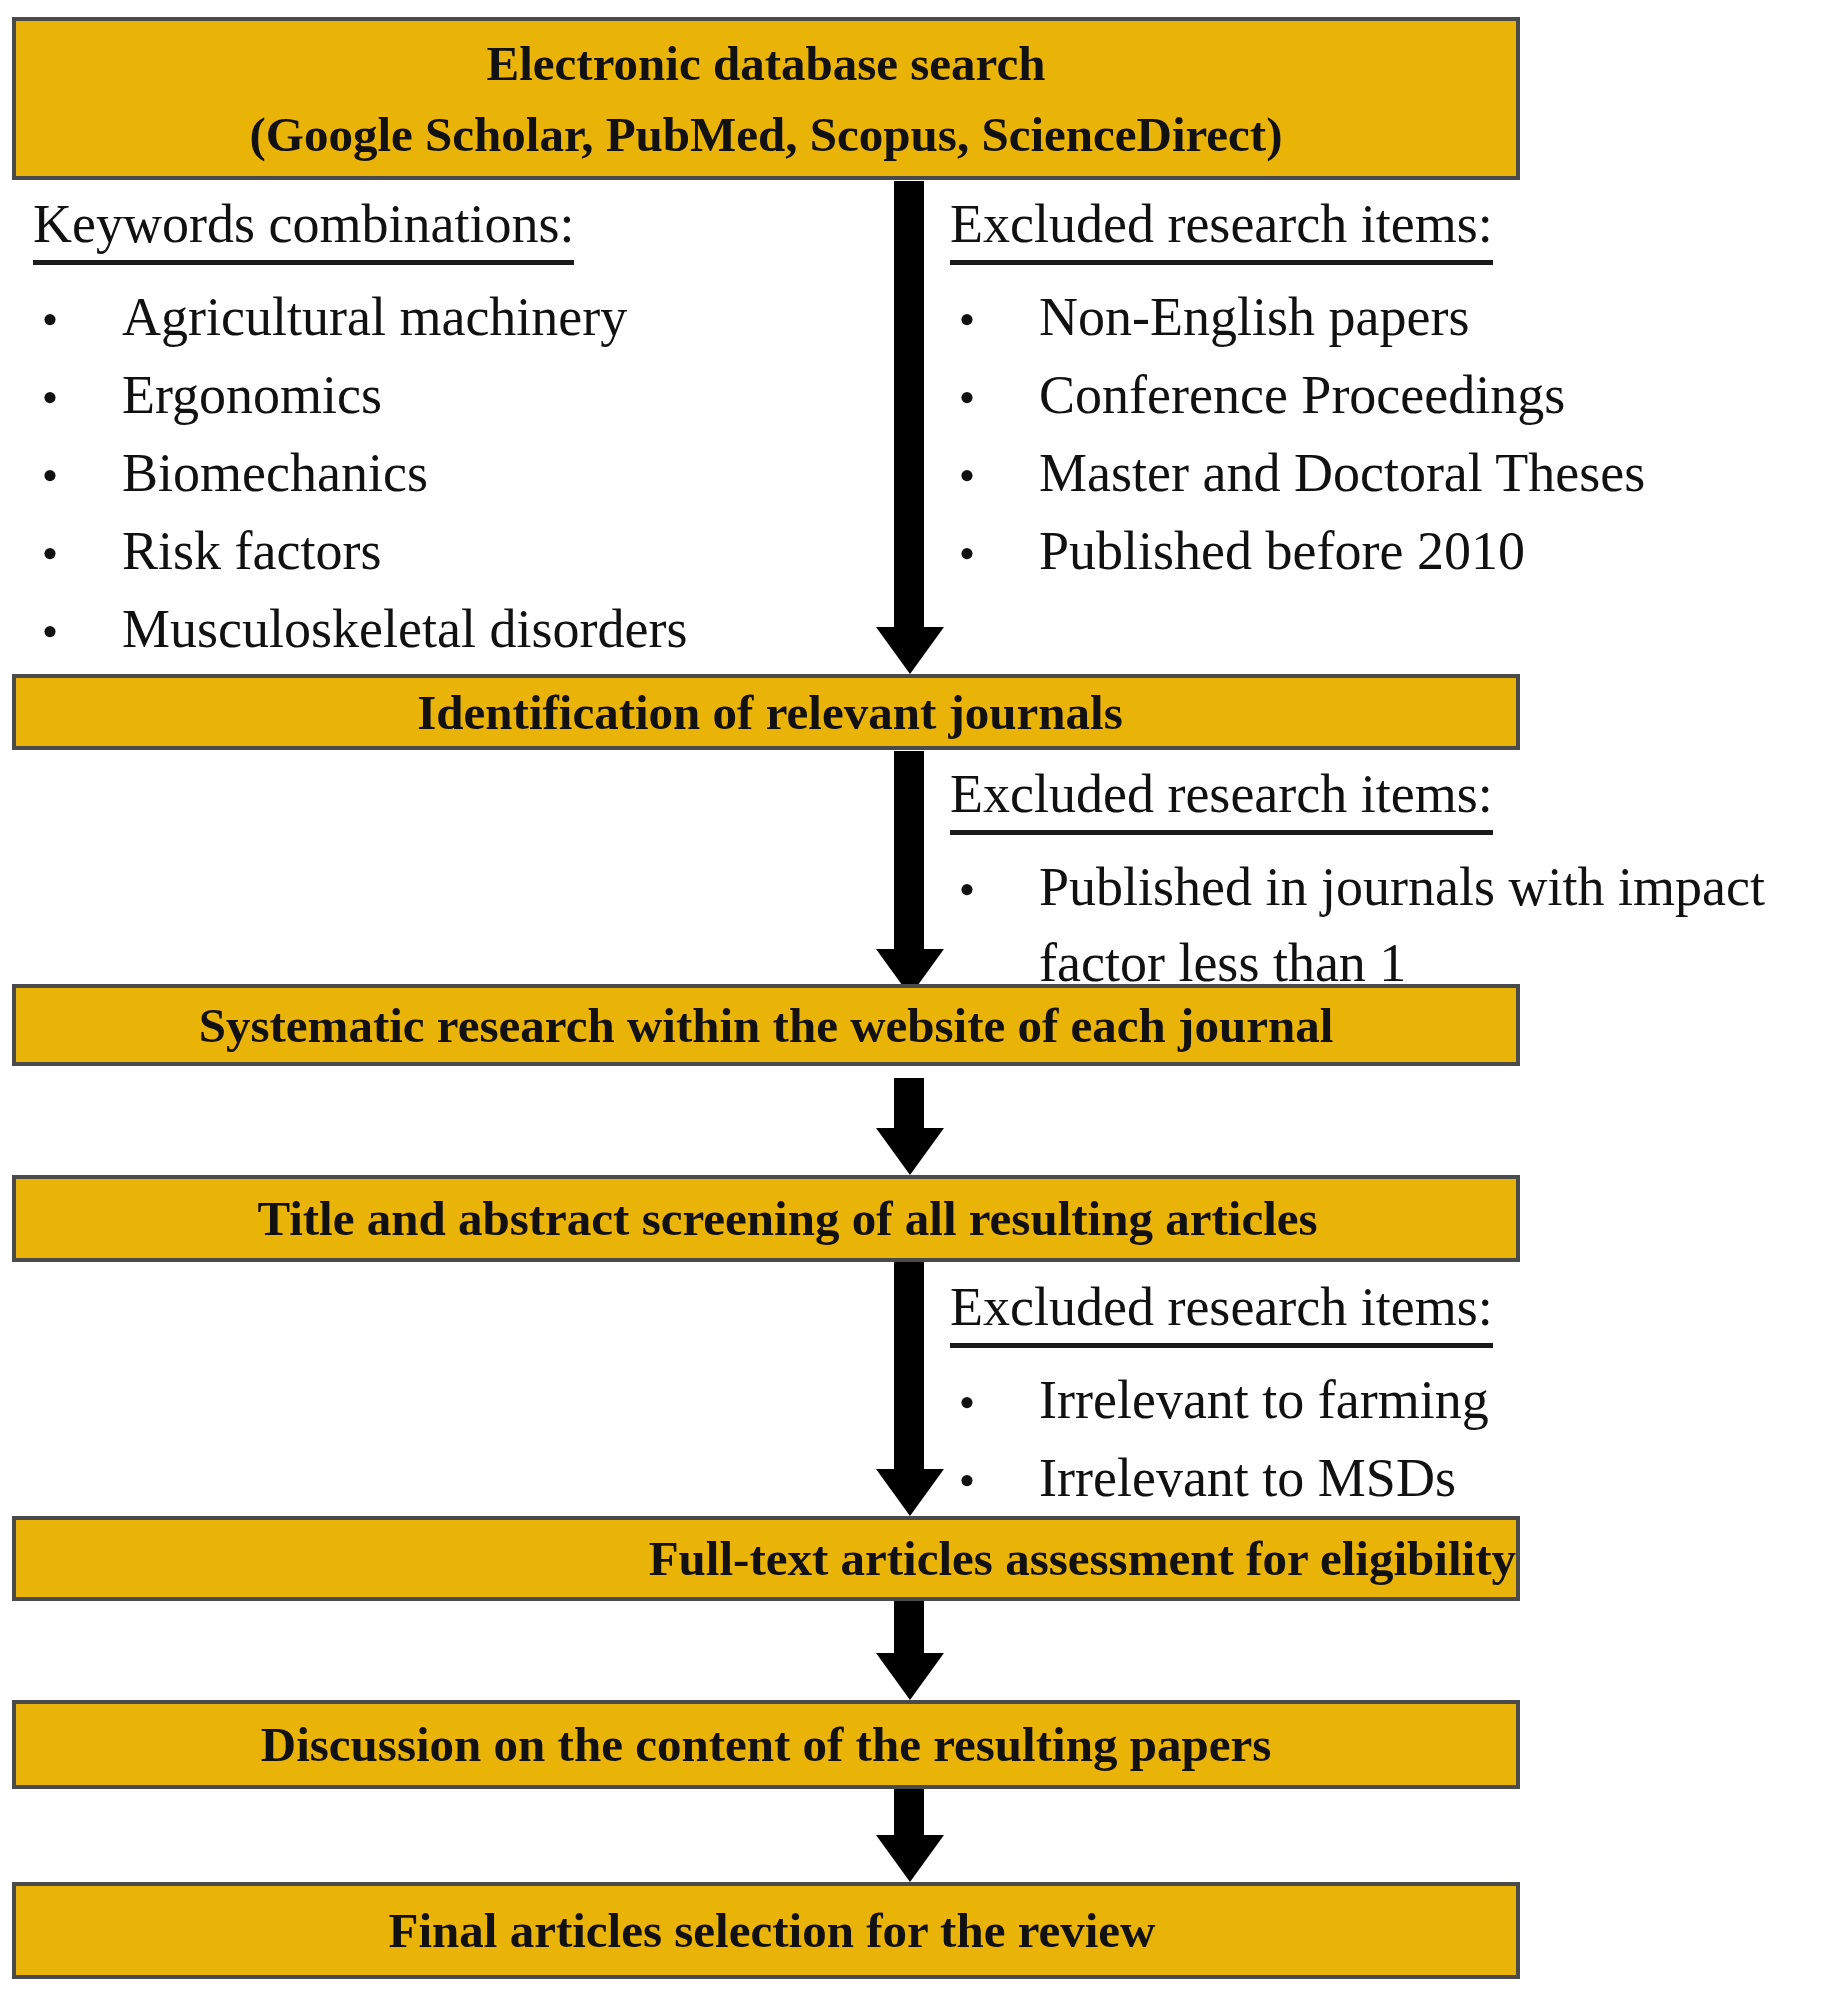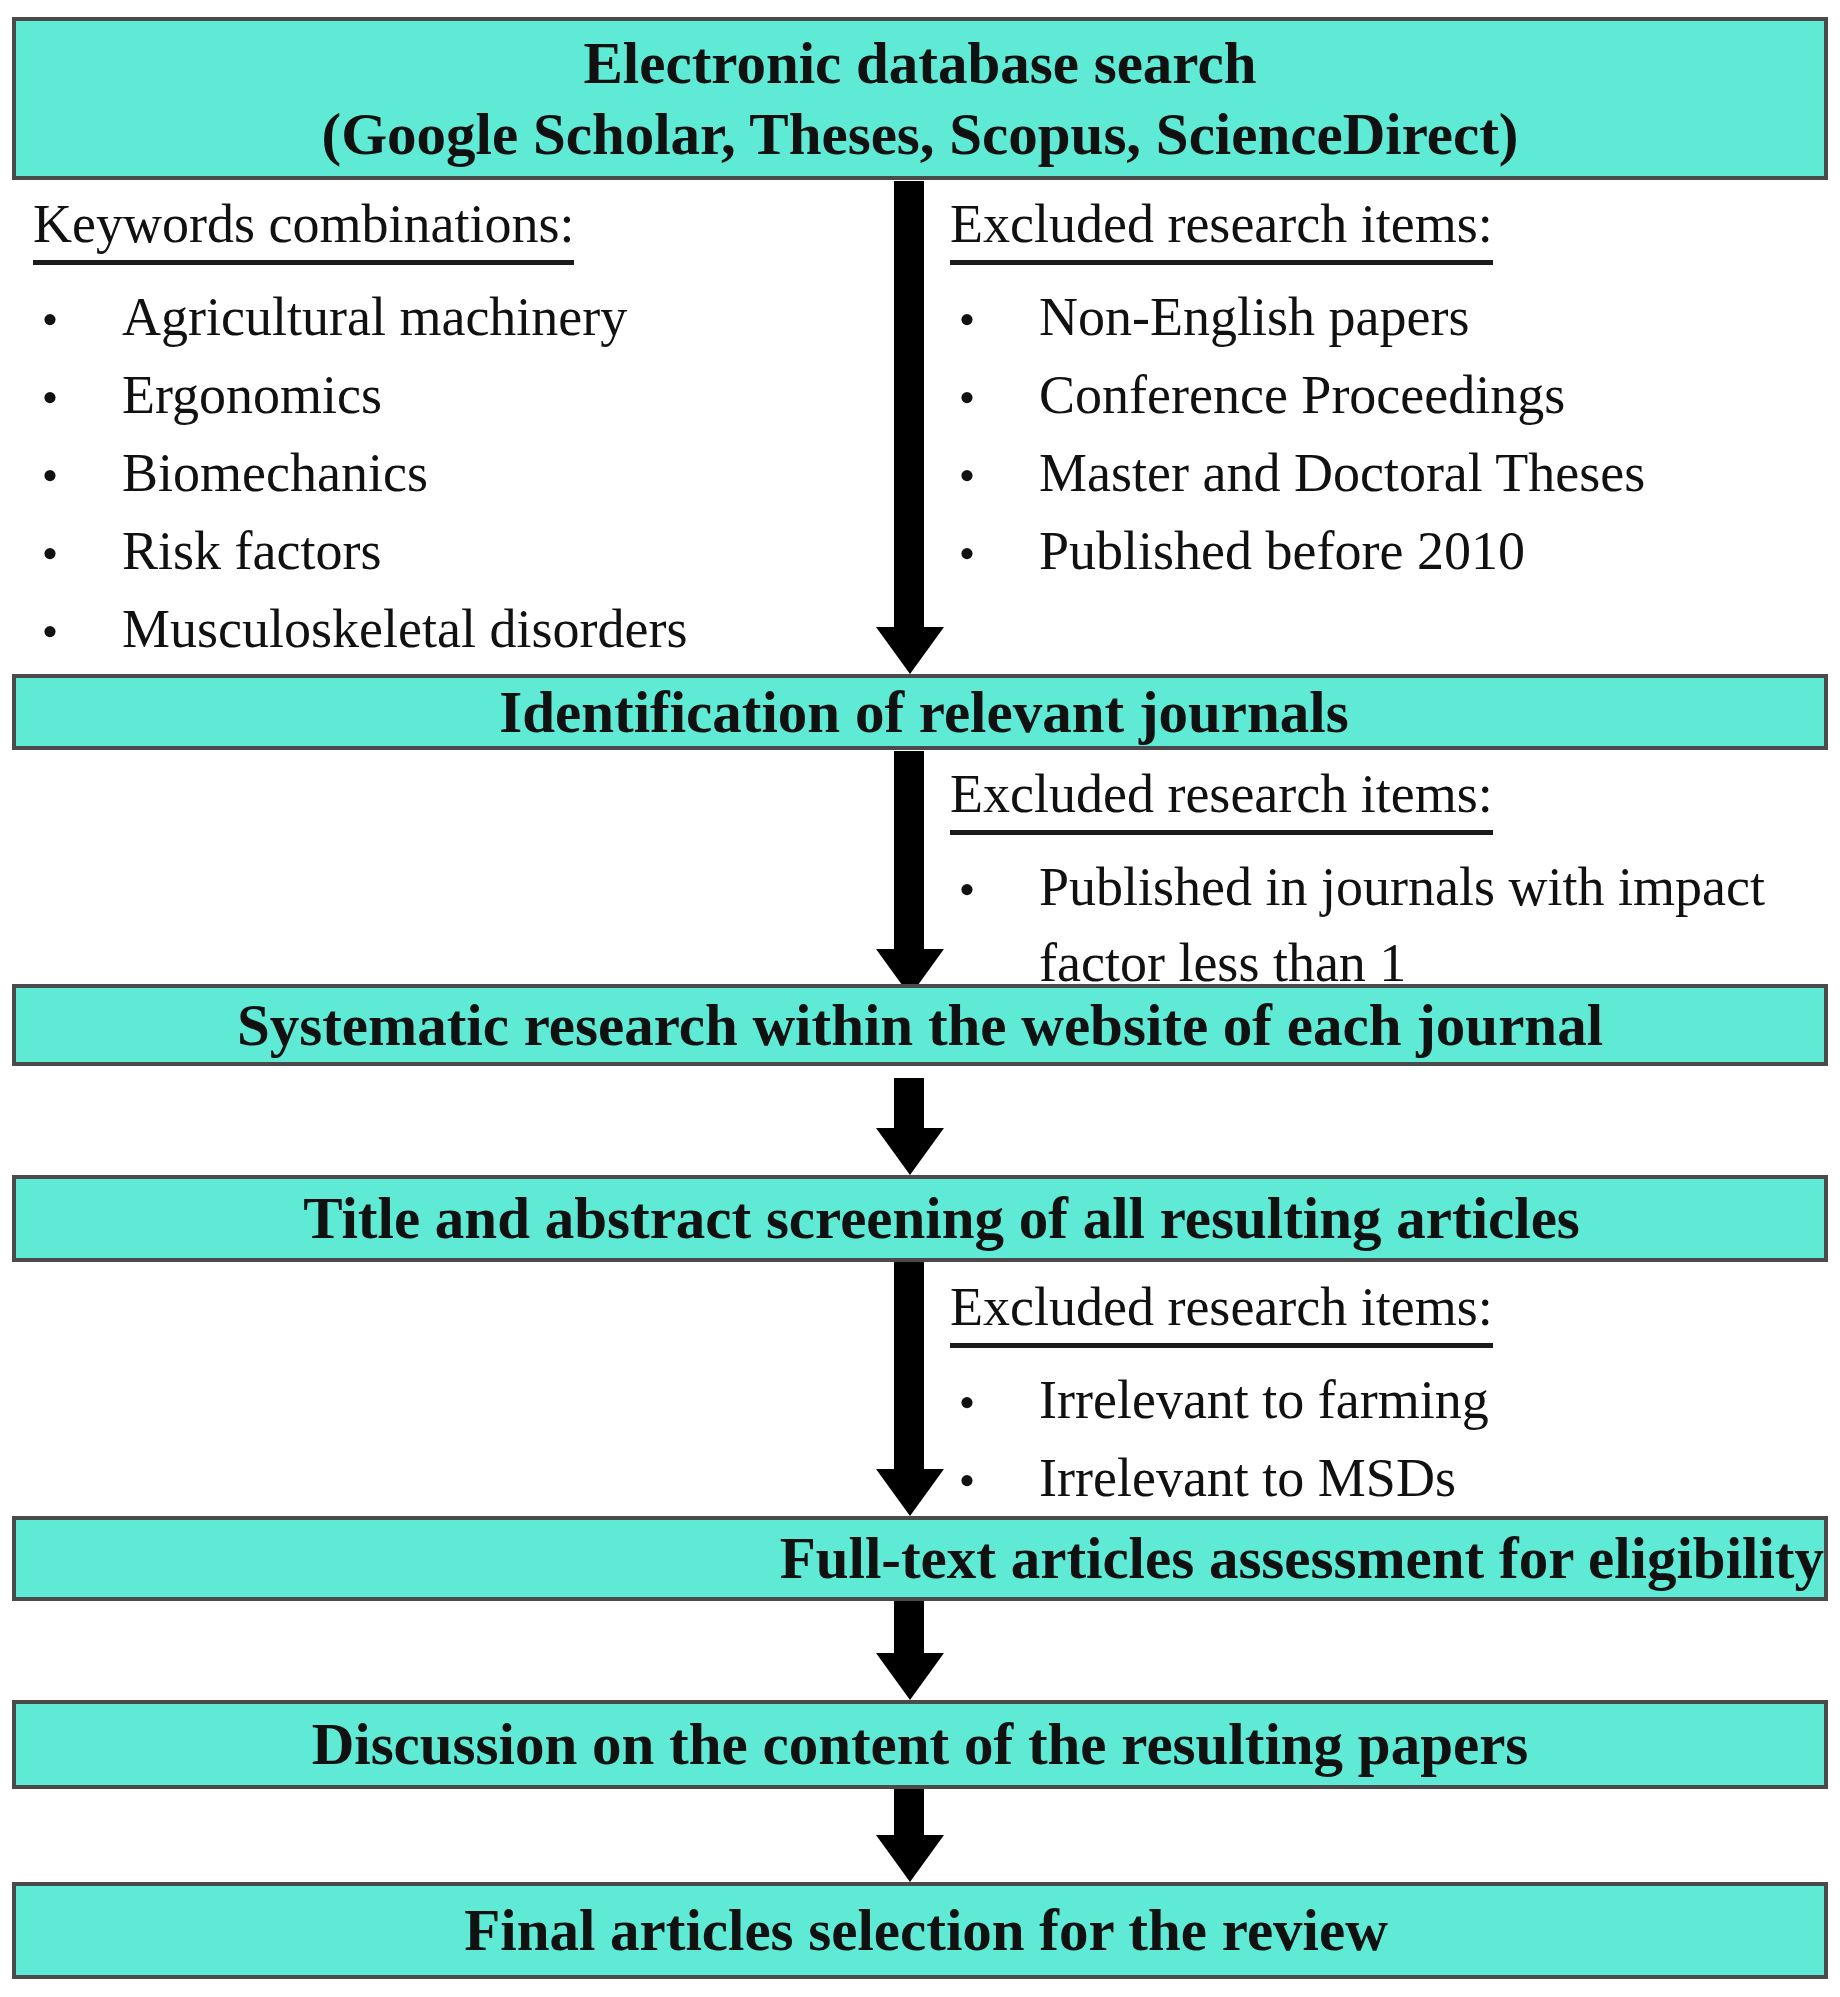--- a/index.html
+++ b/index.html
@@ -3,24 +3,24 @@
 <meta charset="utf-8">
 <style>
   html,body{margin:0;padding:0;background:#ffffff;}
   .canvas{
     position:relative;width:1841px;height:1997px;background:#ffffff;
     font-family:"Liberation Serif","DejaVu Serif",serif;color:#111111;
     overflow:hidden;
   }
   
   .box{
-    position:absolute;left:12px;width:1816px;box-sizing:border-box;
-    border:4.3px solid #4a4a4a;background:#5eead4;
+    position:absolute;left:12px;width:1508px;box-sizing:border-box;
+    border:4.3px solid #4a4a4a;background:#eab308;
     display:flex;flex-direction:column;align-items:center;justify-content:center;
-    text-align:center;font-weight:bold;font-size:59px;line-height:71px;
+    text-align:center;font-weight:bold;font-size:49px;line-height:71px;
   }
   #box1{top:17.4px;height:163px;}
   #box2{top:674px;height:76px;padding-left:8px;}
   #box3{top:984px;height:82px;}
   #box4{top:1175px;height:87px;padding-left:43px;}
   #box5{top:1516px;height:85px;align-items:flex-end;}
   #box6{top:1700px;height:89px;}
   #box7{top:1882px;height:97px;padding-left:12px;}
 
   
@@ -53,21 +53,21 @@
   .dot{flex:0 0 89px;padding-left:8.7px;font-size:47px;box-sizing:border-box;}
   .txt{flex:1;}
 </style>
 </head>
 <body>
 
 <div class="canvas">
 
   <div class="box" id="box1">
     <div>Electronic database search</div>
-    <div>(Google Scholar, Theses, Scopus, ScienceDirect)</div>
+    <div>(Google Scholar, PubMed, Scopus, ScienceDirect)</div>
   </div>
 
   <div class="arrow" id="a1">
     <div class="shaft"></div>
     <div class="head"></div>
   </div>
 
   <div class="side" id="keywords">
     <div class="side-head">Keywords combinations:</div>
     <div class="rows">

